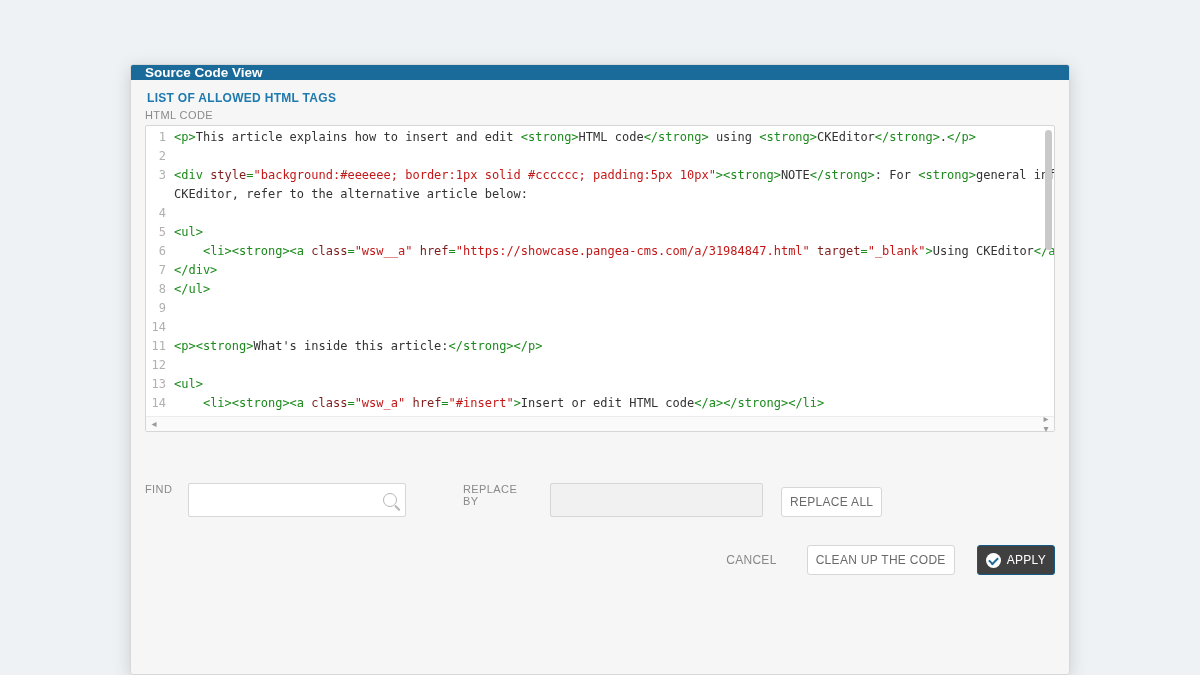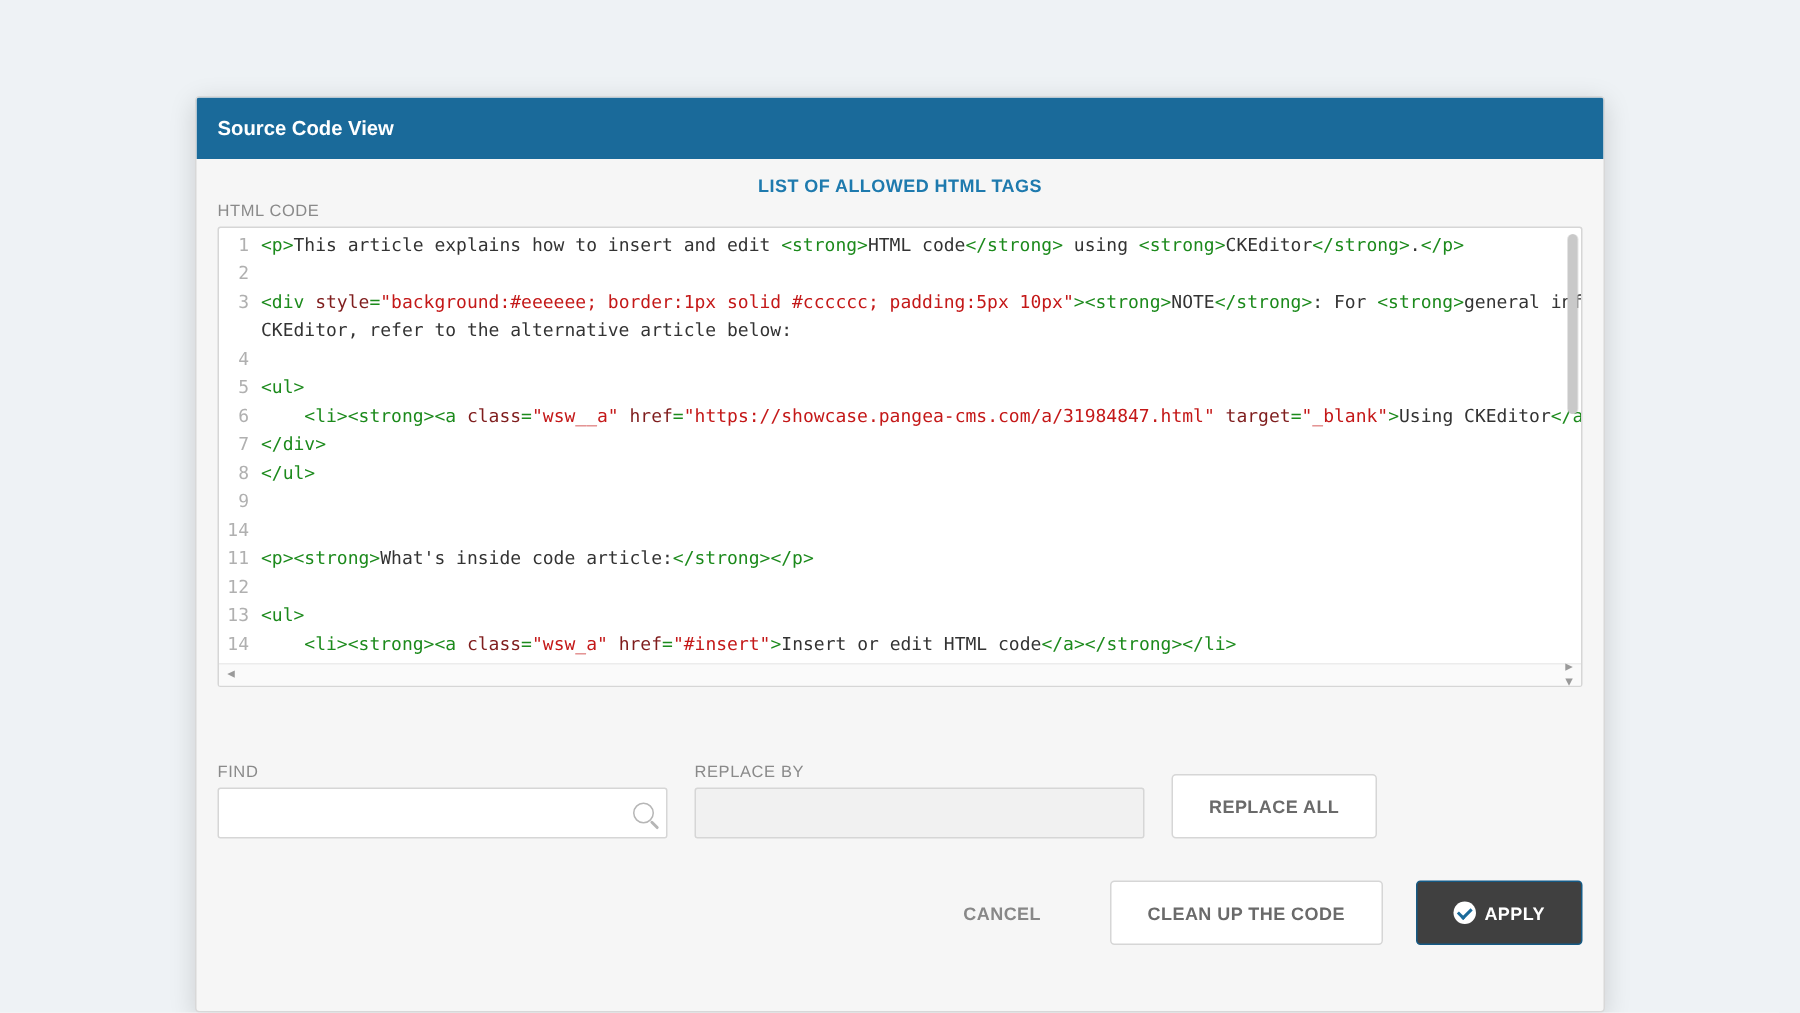--- a/index.html
+++ b/index.html
@@ -19,24 +19,24 @@
     border: 1px solid #d8d8d8;
     box-shadow: 0 4px 18px rgba(0,0,0,0.15);
     border-radius: 3px;
     overflow: hidden;
   }
   .titlebar {
     background: #1a6a9a;
     color: #fff;
     font-weight: 700;
     font-size: 13.5px;
-    padding: 13px 14px;
+    padding: 0 14px;
   }
   .link-row {
-    text-align: center;
+    text-align: left;
     padding: 10px 16px 4px;
   }
   .link-row a {
     color: #1e7aae;
     font-weight: 700;
     font-size: 12px;
     letter-spacing: 0.3px;
     text-decoration: none;
     cursor: pointer;
   }
@@ -106,21 +106,21 @@
     line-height: 1;
   }
   .hscrollbar .arr { width: 12px; text-align: center; cursor: pointer; }
 
   .find-row {
     display: flex;
     gap: 18px;
     margin-top: 20px;
     align-items: flex-end;
   }
-  .find-col { display: flex; flex-direction: column; }
+  .find-col { display: flex; flex-direction: row; gap: 16px; }
   .find-col.find { flex: 0 0 300px; }
   .find-col.replace { flex: 0 0 300px; margin-top: 31px; }
   .input-wrap {
     position: relative;
     display: flex;
     align-items: center;
   }
   input[type=text] {
     width: 100%;
     height: 34px;
@@ -144,27 +144,27 @@
   .search-icon::after {
     content: "";
     position: absolute;
     width: 7px; height: 1.6px;
     background: #b6b6b6;
     transform: rotate(45deg);
     bottom: -3px; right: -5px;
     border-radius: 1px;
   }
   .btn {
-    height: 43px;
-    padding: 0 24px;
+    height: 30px;
+    padding: 0 8px;
     border: 1px solid #d6d6d6;
     background: #fff;
     border-radius: 3px;
     font-size: 12px;
-    font-weight: 700;
+    font-weight: 400;
     letter-spacing: 0.3px;
     color: #6a6a6a;
     cursor: pointer;
     display: inline-flex;
     align-items: center;
     gap: 6px;
   }
   .btn.flat {
     border: none;
     background: transparent;
@@ -240,21 +240,21 @@
             <div class="code-line"></div>
             <div class="code-line"><span class="tag">&lt;div </span><span class="attr">style</span><span class="tag">=</span><span class="str">"background:#eeeeee; border:1px solid #cccccc; padding:5px 10px"</span><span class="tag">&gt;&lt;strong&gt;</span><span class="txt">NOTE</span><span class="tag">&lt;/strong&gt;</span><span class="txt">: For </span><span class="tag">&lt;strong&gt;</span><span class="txt">general information</span></div>
             <div class="code-line"><span class="txt">CKEditor, refer to the alternative article below:</span></div>
             <div class="code-line"></div>
             <div class="code-line"><span class="tag">&lt;ul&gt;</span></div>
             <div class="code-line"><span class="txt">    </span><span class="tag">&lt;li&gt;&lt;strong&gt;&lt;a </span><span class="attr">class</span><span class="tag">=</span><span class="str">"wsw__a"</span><span class="txt"> </span><span class="attr">href</span><span class="tag">=</span><span class="str">"https://showcase.pangea-cms.com/a/31984847.html"</span><span class="txt"> </span><span class="attr">target</span><span class="tag">=</span><span class="str">"_blank"</span><span class="tag">&gt;</span><span class="txt">Using CKEditor</span><span class="tag">&lt;/a&gt;&lt;/strong&gt;&lt;/li&gt;</span></div>
             <div class="code-line"><span class="tag">&lt;/div&gt;</span></div>
             <div class="code-line"><span class="tag">&lt;/ul&gt;</span></div>
             <div class="code-line"></div>
             <div class="code-line"></div>
-            <div class="code-line"><span class="tag">&lt;p&gt;&lt;strong&gt;</span><span class="txt">What's inside code article:</span><span class="tag">&lt;/strong&gt;&lt;/p&gt;</span></div>
+            <div class="code-line"><span class="tag">&lt;p&gt;&lt;strong&gt;</span><span class="txt">What's inside this article:</span><span class="tag">&lt;/strong&gt;&lt;/p&gt;</span></div>
             <div class="code-line"></div>
             <div class="code-line"><span class="tag">&lt;ul&gt;</span></div>
             <div class="code-line"><span class="txt">    </span><span class="tag">&lt;li&gt;&lt;strong&gt;&lt;a </span><span class="attr">class</span><span class="tag">=</span><span class="str">"wsw_a"</span><span class="txt"> </span><span class="attr">href</span><span class="tag">=</span><span class="str">"#insert"</span><span class="tag">&gt;</span><span class="txt">Insert or edit HTML code</span><span class="tag">&lt;/a&gt;&lt;/strong&gt;&lt;/li&gt;</span></div>
             <div class="code-line"><span class="txt">    </span><span class="tag">&lt;li&gt;&lt;strong&gt;&lt;a </span><span class="attr">class</span><span class="tag">=</span><span class="str">"wsw_a"</span><span class="txt"> </span><span class="attr">href</span><span class="tag">=</span><span class="str">"#validation"</span><span class="tag">&gt;</span><span class="txt">Manage validation errors</span><span class="tag">&lt;/a&gt;&lt;/strong&gt;&lt;/li&gt;</span></div>
           </div>
       </div>
       <div class="scroll-y"></div>
       <div class="hscrollbar">
         <span class="arr">◂</span>
         <span class="arr">▸ ▾</span>

